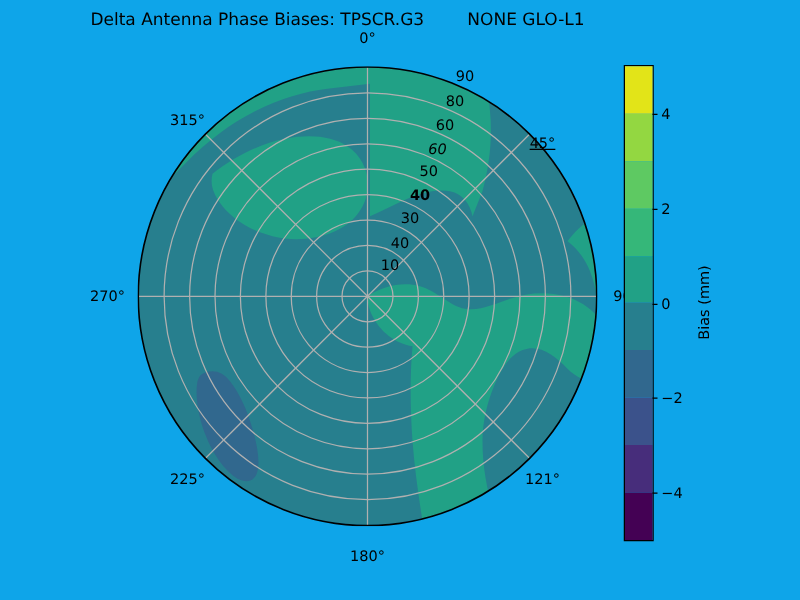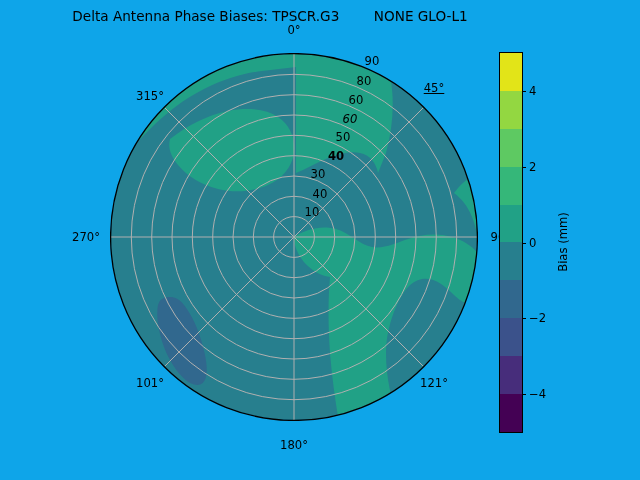--- a/index.html
+++ b/index.html
@@ -40,21 +40,21 @@
 
   
   .angle-label {
     position: absolute;
     font-size: 11.6px;
     color: #000000;
     white-space: nowrap;
     text-align: center;
   }
   #angle-0   { left: 294px; top: 30px;  transform: translate(-50%, -50%); }
-  #angle-45  { left: 434px; top: 88px;  transform: translate(-50%, -50%); text-decoration: underline; }
+  #angle-45  { left: 434px; top: 114px;  transform: translate(-50%, -50%); text-decoration: underline; }
   #angle-90  { left: 498px; top: 237px; transform: translate(-50%, -50%); }
   #angle-135 { left: 434px; top: 383px; transform: translate(-50%, -50%); }
   #angle-180 { left: 294px; top: 445px; transform: translate(-50%, -50%); }
   #angle-225 { left: 150px; top: 383px; transform: translate(-50%, -50%); }
   #angle-270 { left: 86px;  top: 237px; transform: translate(-50%, -50%); }
   #angle-315 { left: 150px; top: 96px;  transform: translate(-50%, -50%); }
 
   
   .radius-label {
     position: absolute;
@@ -210,28 +210,28 @@
 
       <circle cx="184" cy="184" r="183.4" fill="none" stroke="#000000" stroke-width="1.3"></circle>
     </svg>
   </div>
 
   <div class="angle-label" id="angle-0">0°</div>
   <div class="angle-label" id="angle-45">45°</div>
   <div class="angle-label" id="angle-90">90</div>
   <div class="angle-label" id="angle-135">121°</div>
   <div class="angle-label" id="angle-180">180°</div>
-  <div class="angle-label" id="angle-225">101°</div>
+  <div class="angle-label" id="angle-225">225°</div>
   <div class="angle-label" id="angle-270">270°</div>
   <div class="angle-label" id="angle-315">315°</div>
 
   <div id="radius-label-layer">
       <div class="radius-label" style="left: 312px; top: 212px;">10</div>
       <div class="radius-label" style="left: 320px; top: 194px;">40</div>
-      <div class="radius-label" style="left: 318px; top: 174px;">30</div>
+      <div class="radius-label" style="left: 328px; top: 174px;">30</div>
       <div class="radius-label" style="left: 336px; top: 156px; font-weight: bold;">40</div>
       <div class="radius-label" style="left: 343px; top: 137px;">50</div>
       <div class="radius-label" style="left: 350px; top: 119px; font-style: italic;">60</div>
       <div class="radius-label" style="left: 356px; top: 100px;">60</div>
       <div class="radius-label" style="left: 364px; top: 81px;">80</div>
       <div class="radius-label" style="left: 372px; top: 61px;">90</div>
     </div>
 
   <div id="colorbar-axes">
     <div id="colorbar-strip">

